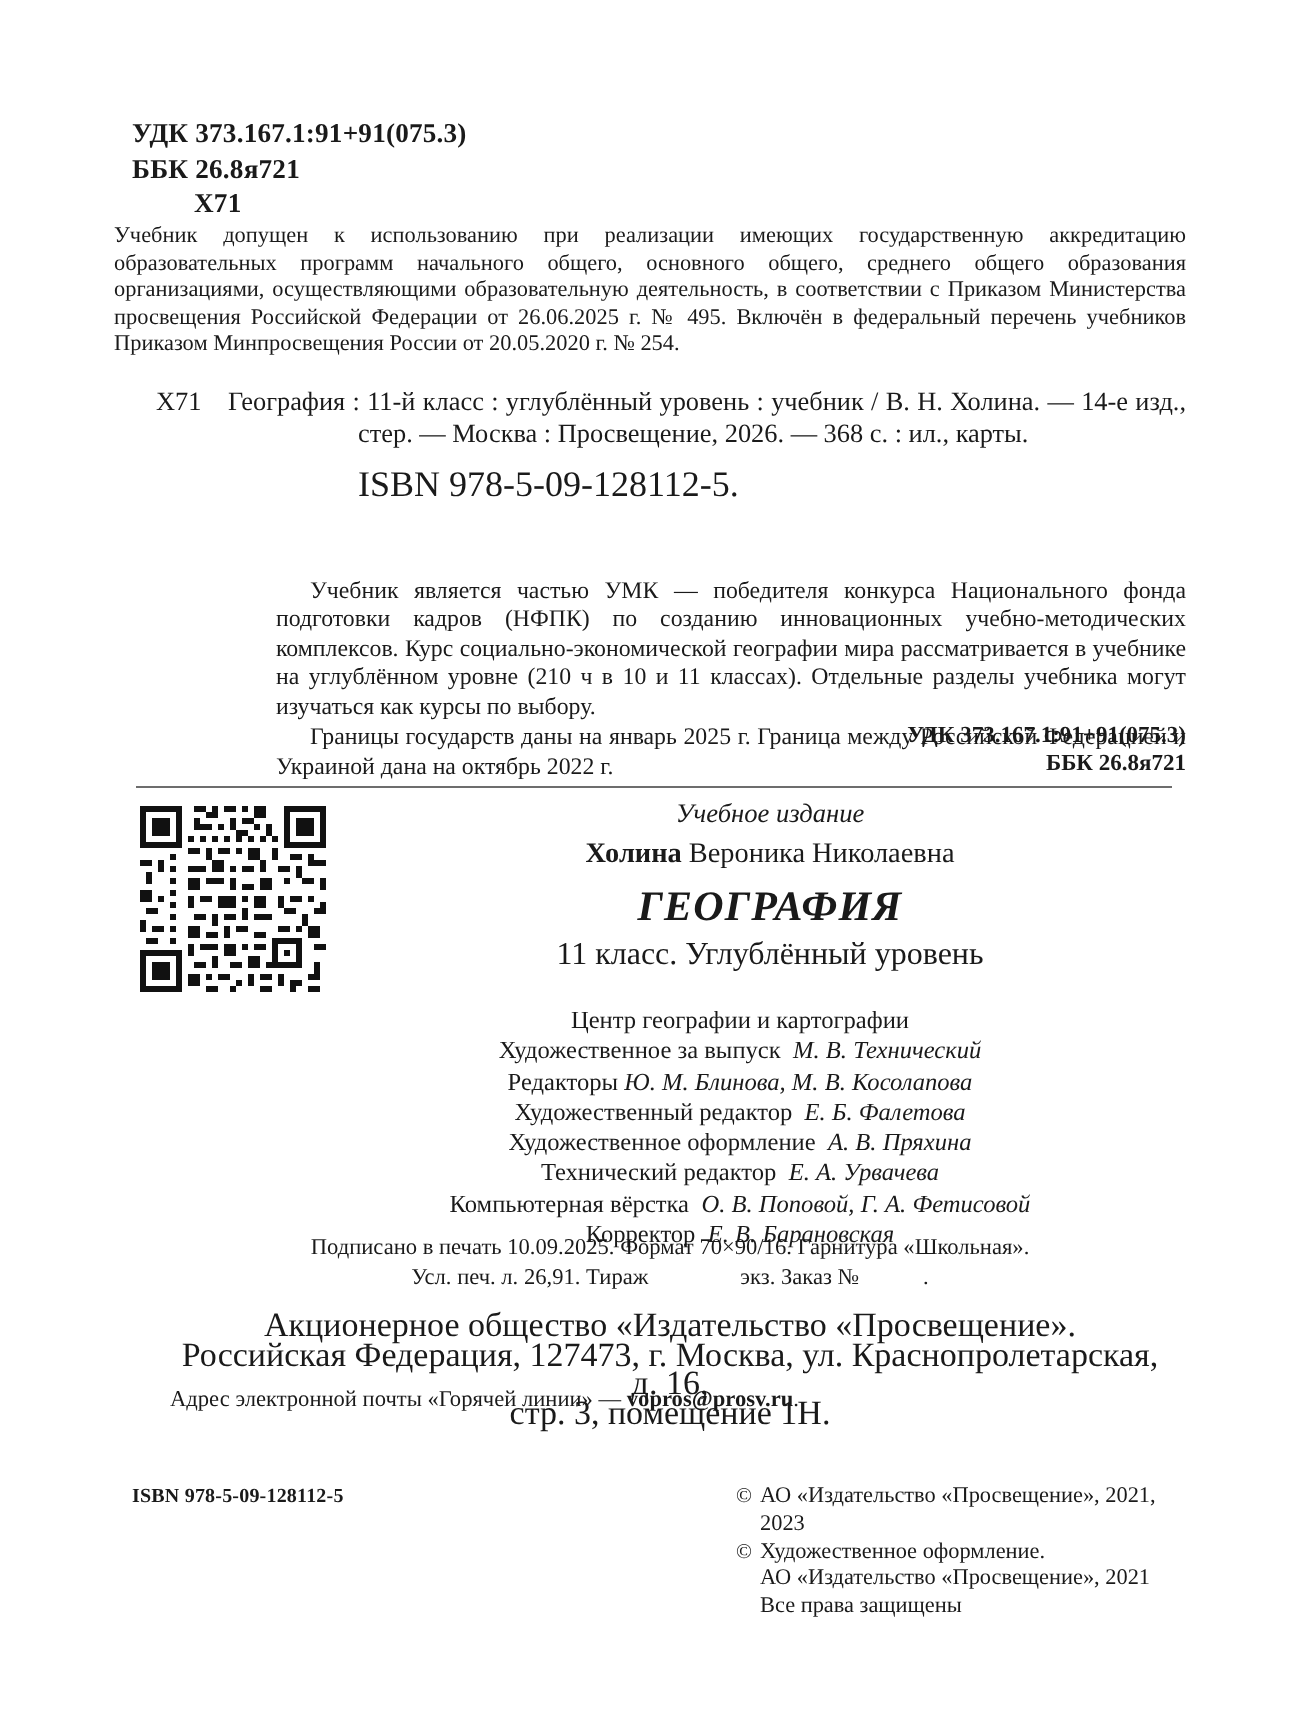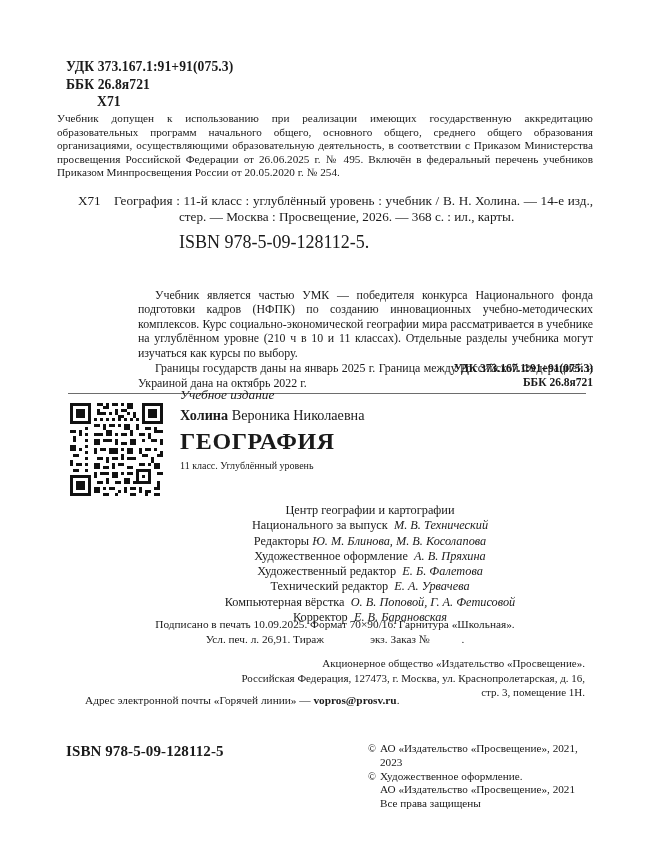--- a/index.html
+++ b/index.html
@@ -133,44 +133,45 @@
     width: 99px;
     height: 99px;
     background: #ffffff;
   }
   .qr-wrap svg { display: block; }
 
   
   .colophon {
     position: absolute;
     left: 180px;
-    top: 386px;
+    top: 398px;
     width: 410px;
-    text-align: left;
+    text-align: center;
   }
   .colophon .edition-kind {
     font-size: 13.3px;
     font-style: italic;
     line-height: 17px;
   }
   .colophon .author-line {
     font-size: 14.2px;
     line-height: 21px;
     margin-top: 2px;
   }
   .colophon .author-line .surname { font-weight: bold; margin-top: 24px; }
   .colophon .book-title {
-    font-size: 24px;
+    font-size: 21px;
     font-weight: bold;
     letter-spacing: 0.6px;
     line-height: 24px;
     margin-top: 3px;
+    font-style: italic;
   }
   .colophon .grade-line {
-    font-size: 10px;
+    font-size: 16px;
     line-height: 22px;
     margin-top: 2px;
   }
   .colophon .kind-line {
     font-size: 12.6px;
     font-weight: bold;
     line-height: 20px;
     margin-top: 7px;
   }
 
@@ -199,43 +200,43 @@
   }
   .printdata .gap-a { display: inline-block; width: 46px; }
   .printdata .gap-b { display: inline-block; width: 32px; }
 
   
   .publisher {
     position: absolute;
     left: 85px;
     top: 656px;
     width: 500px;
-    text-align: right;
-    font-size: 11px;
+    text-align: center;
+    font-size: 17px;
     line-height: 14.6px;
   }
 
   
   .hotline {
     position: absolute;
     left: 85px;
     top: 693px;
     width: 500px;
     text-align: left;
     font-size: 11.3px;
     line-height: 14.6px;
   }
   .hotline .mail { font-weight: bold; }
 
   
   .footer-isbn {
     position: absolute;
     left: 66px;
     top: 743px;
-    font-size: 15px;
+    font-size: 10px;
     font-weight: bold;
     letter-spacing: 0.1px;
     white-space: nowrap;
   }
   .copyright {
     position: absolute;
     left: 368px;
     top: 742px;
     width: 230px;
     font-size: 11.2px;
@@ -434,24 +435,24 @@
 
   <div class="colophon">
     <div class="edition-kind">Учебное издание</div>
     <div class="author-line"><span class="surname">Холина</span> <span>Вероника Николаевна</span></div>
     <div class="book-title">ГЕОГРАФИЯ</div>
     <div class="grade-line">11 класс. Углублённый уровень</div>
   </div>
 
   <div class="credits">
     <div class="line">Центр географии и картографии</div>
-    <div class="line"><span>Национального за выпуск</span>&nbsp; <span class="nm">М. В. Технический</span></div>
+    <div class="line"><span>Художественное за выпуск</span>&nbsp; <span class="nm">М. В. Технический</span></div>
     <div class="line"><span>Редакторы</span> <span class="nm">Ю. М. Блинова, М. В. Косолапова</span></div>
+    <div class="line"><span>Художественный редактор</span>&nbsp; <span class="nm">Е. Б. Фалетова</span></div>
     <div class="line"><span>Художественное оформление</span>&nbsp; <span class="nm">А. В. Пряхина</span></div>
-    <div class="line"><span>Художественный редактор</span>&nbsp; <span class="nm">Е. Б. Фалетова</span></div>
     <div class="line"><span>Технический редактор</span>&nbsp; <span class="nm">Е. А. Урвачева</span></div>
     <div class="line"><span>Компьютерная вёрстка</span>&nbsp; <span class="nm">О. В. Поповой, Г. А. Фетисовой</span></div>
     <div class="line"><span>Корректор</span>&nbsp; <span class="nm">Е. В. Барановская</span></div>
   </div>
 
   <div class="printdata">
     <div>Подписано в печать 10.09.2025. Формат 70×90/16. Гарнитура «Школьная».</div>
     <div><span>Усл. печ. л. 26,91. Тираж</span><span class="gap-a"></span><span>экз. Заказ №</span><span class="gap-b"></span><span>.</span></div>
   </div>
 

